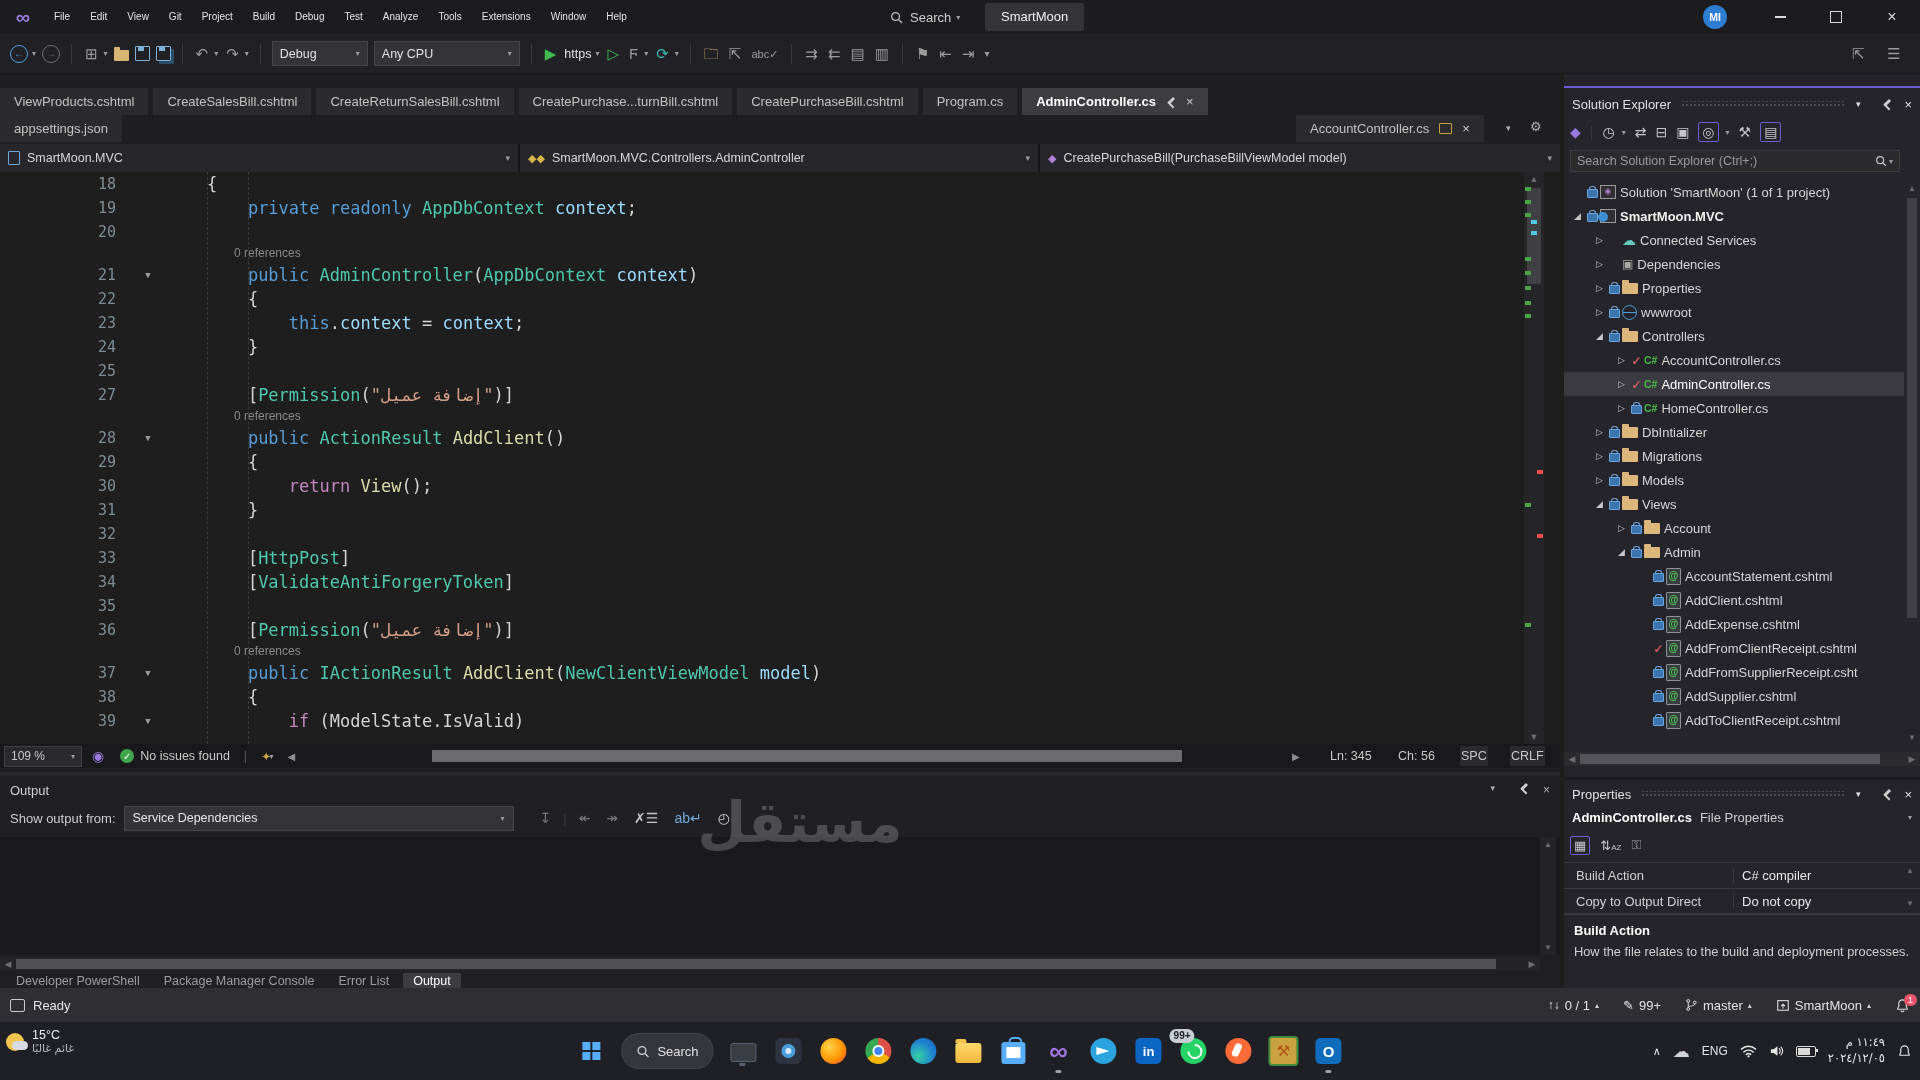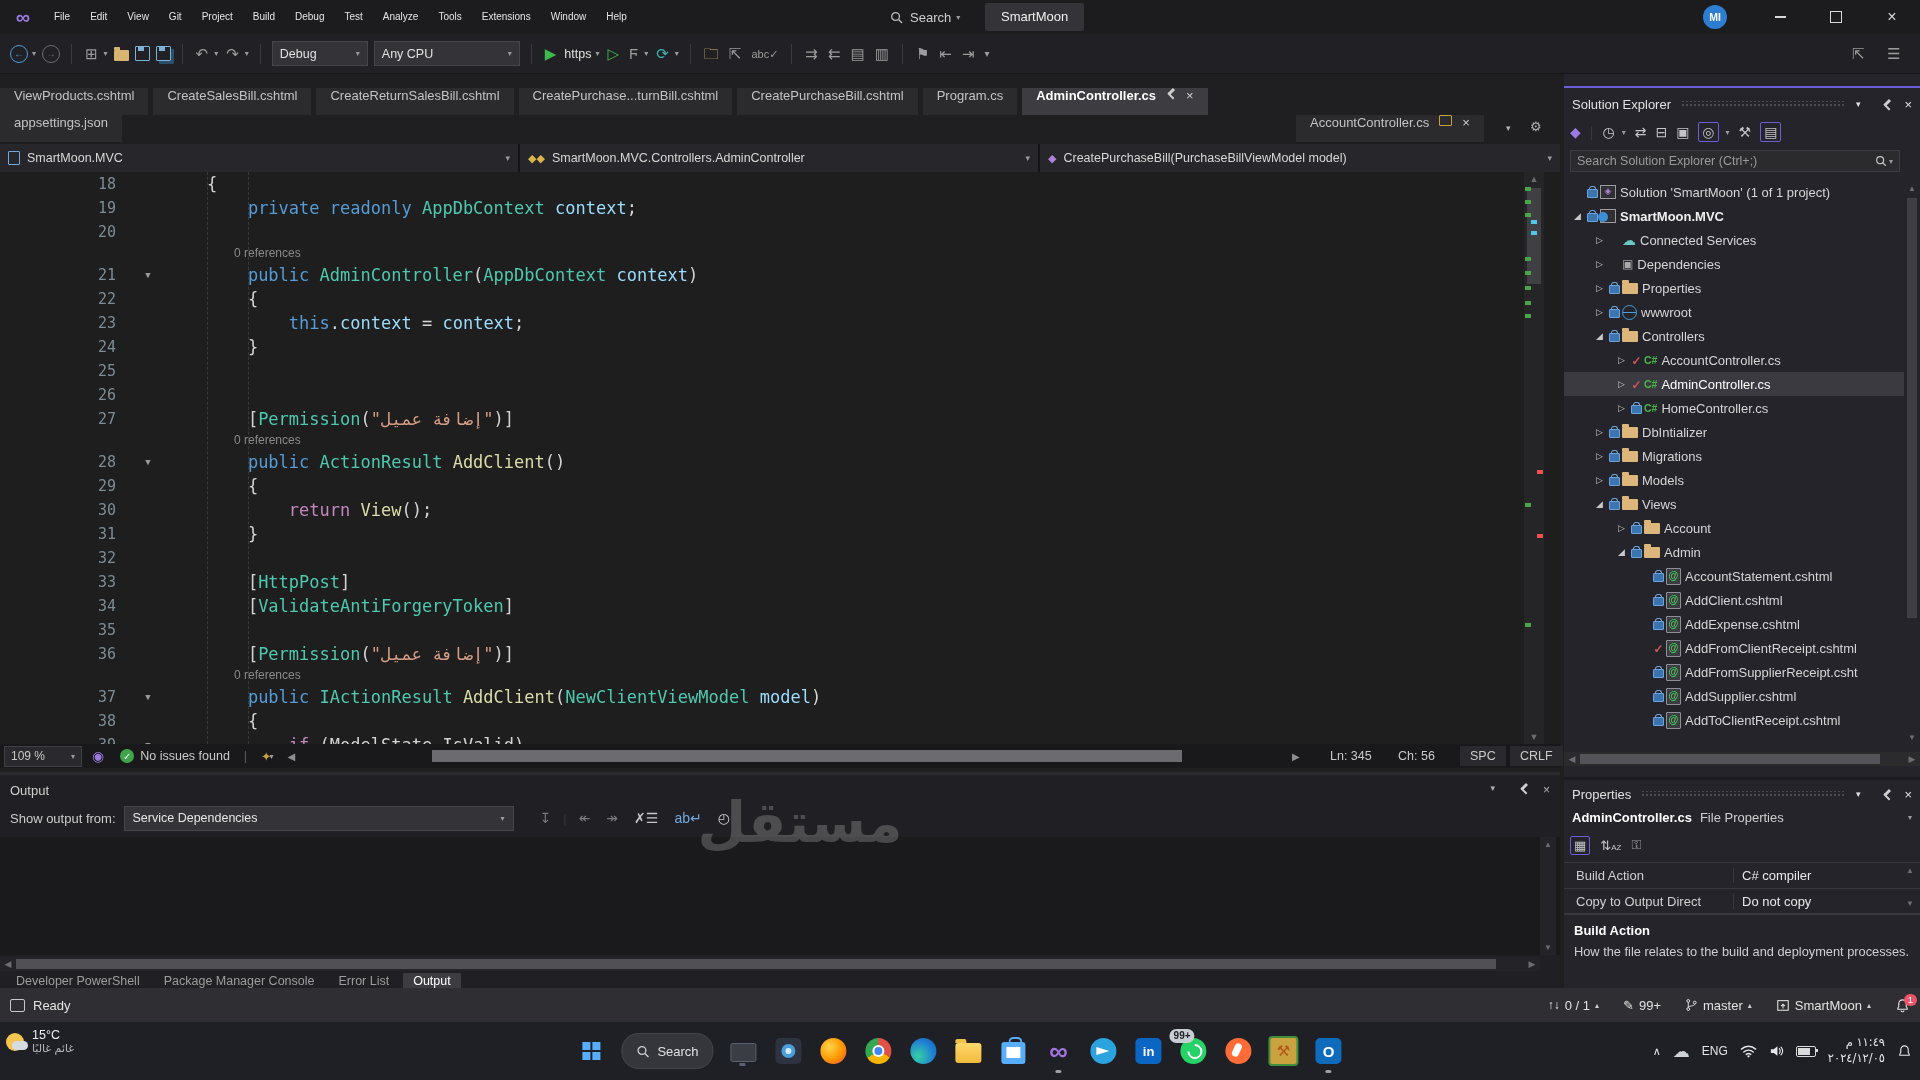--- a/index.html
+++ b/index.html
@@ -31,21 +31,21 @@
   .mini-folder{width:15px;height:11px;background:#d8b572;border-radius:1px;position:relative;margin-top:3px}
   .mini-folder:before{content:'';position:absolute;top:-3px;left:0;width:6px;height:3px;background:#d8b572;border-radius:1px 1px 0 0}
   .circ-arrow{width:16px;height:16px;border-radius:50%;border:1.5px solid #4a9edb;color:#4a9edb;font-size:10px;display:flex;align-items:center;justify-content:center}
   .circ-arrow.gray{border-color:#6e6e72;color:#6e6e72}
 
   
   #editor-col{left:0;top:74px;width:1560px;height:914px;background:#1f1f22}
   .tabs-row{left:0;width:1560px;height:27px;display:flex;background:#1f1f22}
   #tabs1{top:14px}
   #tabs2{top:41px}
-  .tab{height:27px;display:flex;padding:0 14px;background:#2b2b2e;color:#c3c3c3;font-size:13px;margin-right:5px;cursor:default;white-space:nowrap}
+  .tab{height:27px;display:flex;align-items:center;padding:0 14px;background:#2b2b2e;color:#c3c3c3;font-size:13px;margin-right:5px;cursor:default;white-space:nowrap}
   .tab.active{background:#3c3c41;color:#ffffff;font-weight:bold}
   .tab .x-ico{margin-left:10px;color:#d0d0d0;font-size:13px;font-weight:normal}
   .pin-ico{position:relative;width:10px;height:10px;margin-left:10px;display:inline-block}
   .pin-ico:before{content:'';position:absolute;left:4px;top:0;width:3px;height:7px;background:#cfcfcf;transform:rotate(45deg)}
   .pin-ico:after{content:'';position:absolute;left:1px;top:7px;width:8px;height:1.5px;background:#cfcfcf;transform:rotate(45deg)}
   .doc-ico{width:11px;height:9px;border:1.2px solid #c9a23f;border-radius:1px;margin-left:10px}
 
   #breadcrumb{left:0;top:70px;width:1560px;height:28px;display:flex;background:#1b1b1e}
   .bc-sec{width:520px;box-sizing:border-box;border-right:2px solid #141416;background:#26262b;display:flex;align-items:center;padding:0 8px;font-size:12.5px;color:#d8d8d8;gap:7px}
   .bc-caret{margin-left:auto;color:#9a9a9a;font-size:9px}
@@ -69,21 +69,21 @@
   .mark{position:absolute;height:4px;width:6px}
   .mark.g{left:1px;background:#4aa546}
   .mark.b{left:7px;background:#4ec9e8}
   .mark.r{left:13px;background:#f14c4c}
 
   
   #strip{left:0;top:670px;width:1560px;height:24px;background:#19191c;display:flex;align-items:center;font-size:12.5px;color:#c9c9c9}
   .zoom-box{margin-left:4px;width:64px;height:19px;background:#2a2a2e;border:1px solid #3f3f46;display:flex;align-items:center;justify-content:space-between;padding:0 6px;font-size:12px}
   .ok-circle{width:14px;height:14px;border-radius:50%;background:#3fa54b;color:#fff;font-size:10px;display:flex;align-items:center;justify-content:center;margin-right:6px}
   #hthumb{position:absolute;left:432px;top:6px;width:750px;height:12px;background:#6b6b70}
-  .strip-box{height:20px;padding:0 10px;background:#2a2a2e;display:flex;align-items:center;margin-left:8px}
+  .strip-box{height:20px;padding:0 1px;background:#2a2a2e;display:flex;align-items:center;margin-left:8px}
 
   
   #output-panel{left:0;top:698px;width:1560px;height:216px;background:#202024;border-top:3px solid #2a2a2e;box-sizing:border-box}
   #output-title-row{left:10px;top:5px;width:1540px;height:20px;display:flex;align-items:center;font-size:13px;color:#cfcfcf}
   .panel-glyphs{margin-left:auto;display:flex;gap:14px;color:#b0b0b0;font-size:12px}
   #output-toolbar{left:10px;top:28px;width:1540px;height:30px;display:flex;align-items:center;gap:8px;font-size:13px;color:#cccccc}
   #output-dd{width:372px;height:23px;background:#333338;border:1px solid #45454a;display:flex;align-items:center;justify-content:space-between;padding:0 8px;font-size:12.5px;color:#e6e6e6}
   .oti{color:#7a7a7e;font-size:14px;padding:0 4px}
   .oti.lit{color:#c5c5c9}
   .oti.blue{color:#6fa8dc}
@@ -403,25 +403,20 @@
             <span class="ln">24</span>
             <span class="fold"></span>
             <span class="code"><span style="color: rgb(212, 212, 212);">        }</span></span>
           </div>
           <div class="cl-row">
             <span class="ln">25</span>
             <span class="fold"></span>
             <span class="code"></span>
           </div>
           <div class="cl-row">
-            <span class="ln">26</span>
-            <span class="fold"></span>
-            <span class="code"></span>
-          </div>
-          <div class="cl-row">
             <span class="ln">27</span>
             <span class="fold"></span>
             <span class="code"><span style="color: rgb(212, 212, 212);">        [</span><span style="color: rgb(78, 201, 176);">Permission</span><span style="color: rgb(212, 212, 212);">(</span><span style="color: rgb(214, 157, 133);">"إضافة عميل"</span><span style="color: rgb(212, 212, 212);">)]</span></span>
           </div>
           <div class="lens-row">
             <span class="ln"></span>
             <span class="lens-ind">0 references</span>
           </div>
           <div class="cl-row">
             <span class="ln">28</span>

